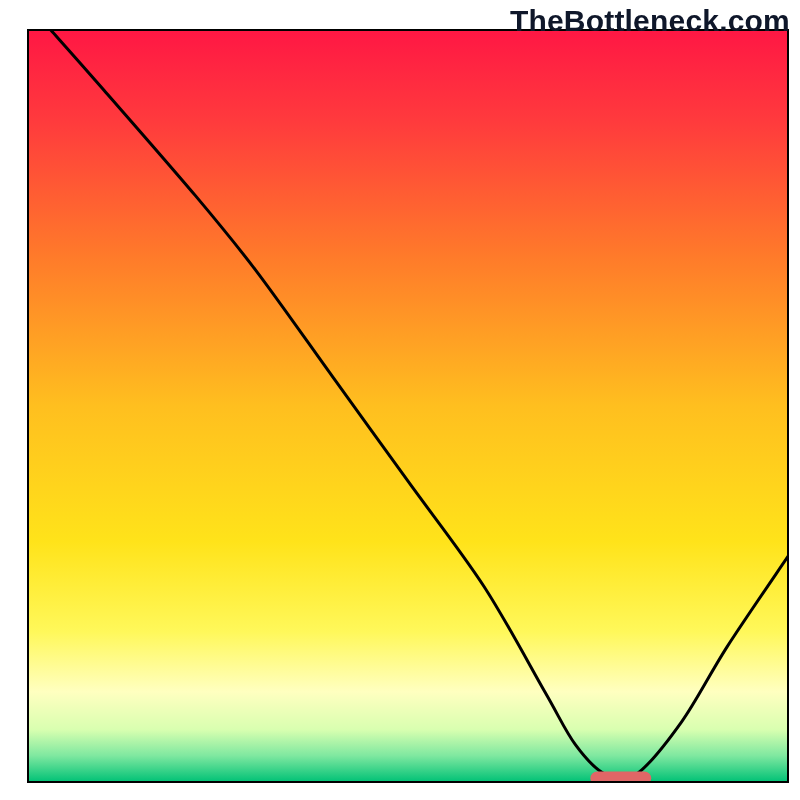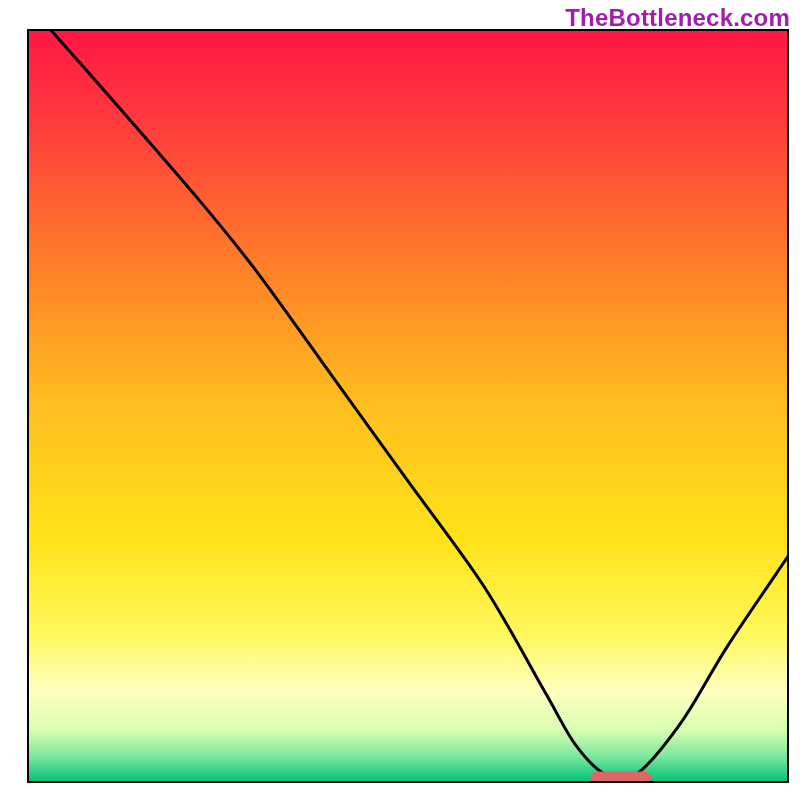--- a/index.html
+++ b/index.html
@@ -13,23 +13,23 @@
   }
   #container {
     position: relative;
     width: 800px;
     height: 800px;
   }
   #watermark {
     position: absolute;
     top: 4px;
     right: 10px;
-    font-size: 24px;
+    font-size: 30px;
     font-weight: bold;
-    color: #a21caf;
+    color: #0f172a;
     letter-spacing: 0.2px;
     user-select: none;
   }
   svg {
     display: block;
   }
 </style>
 </head>
 <body>
 

